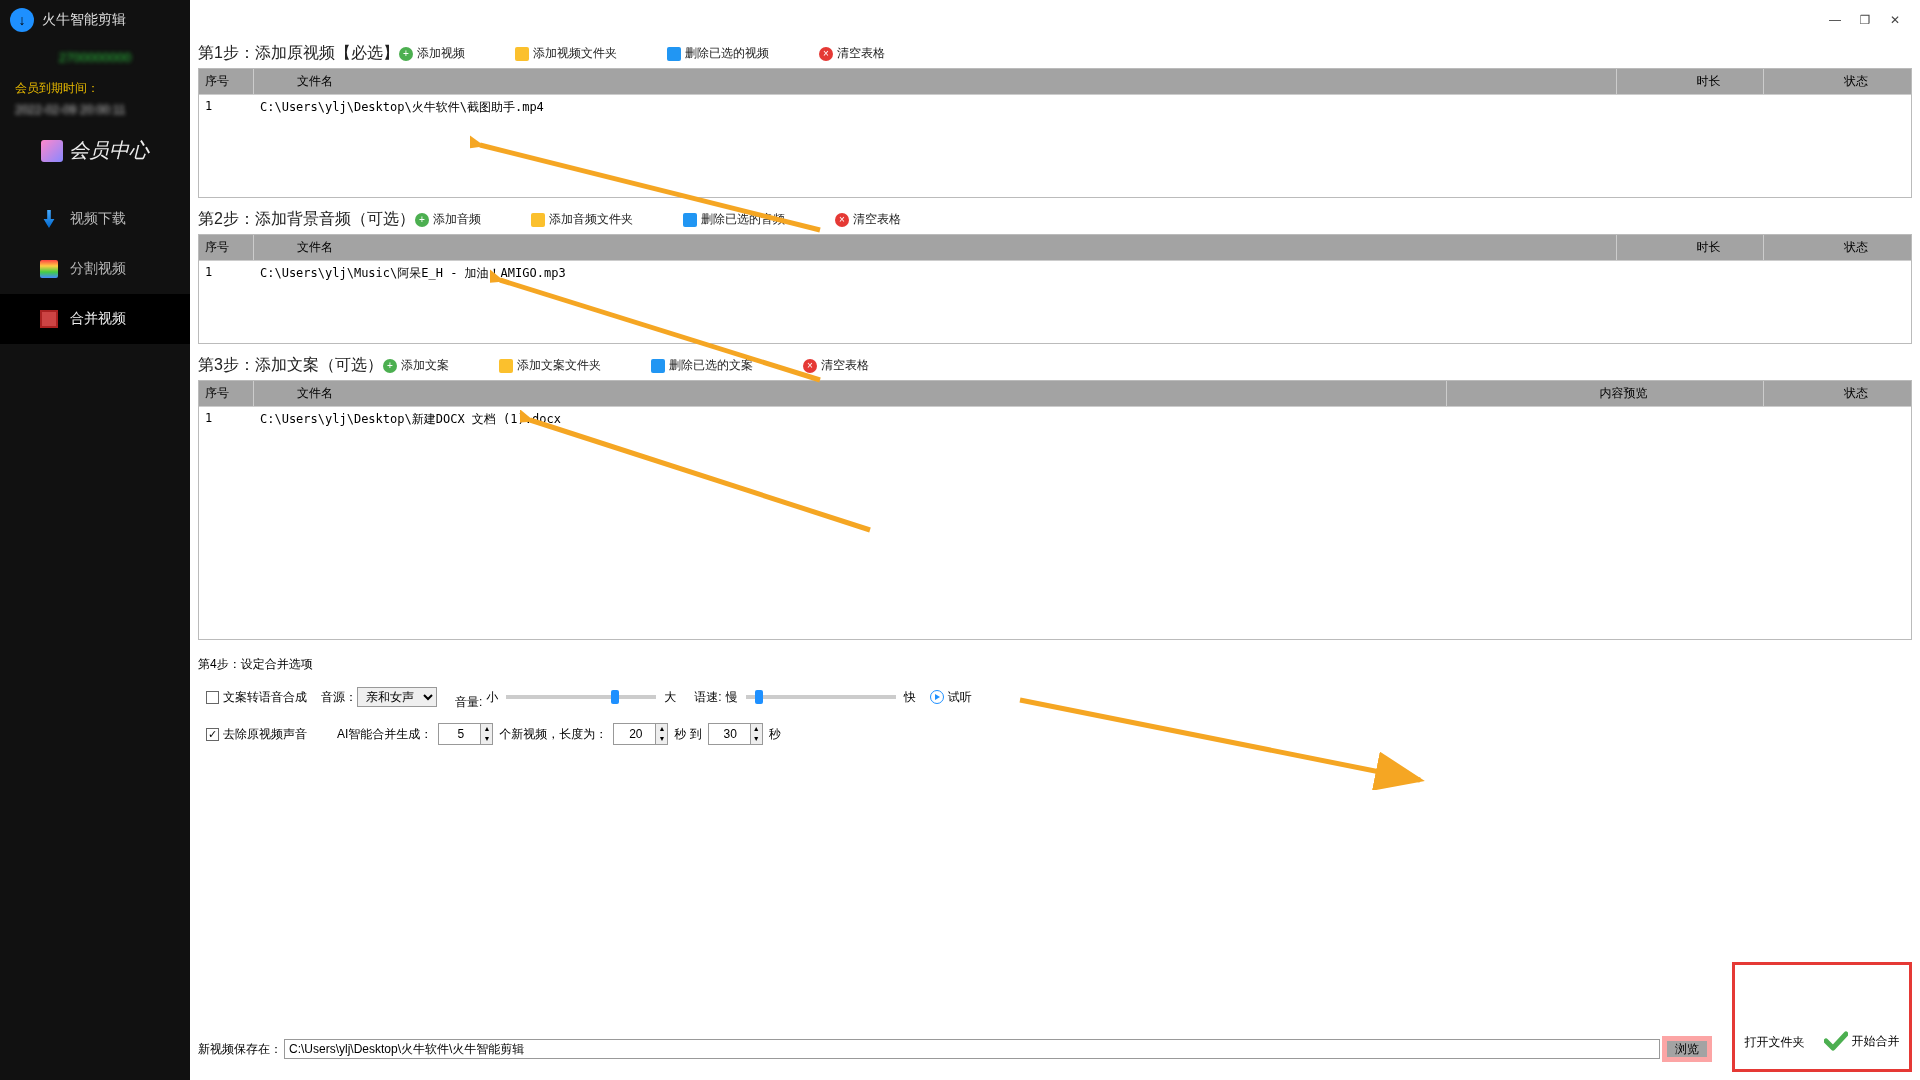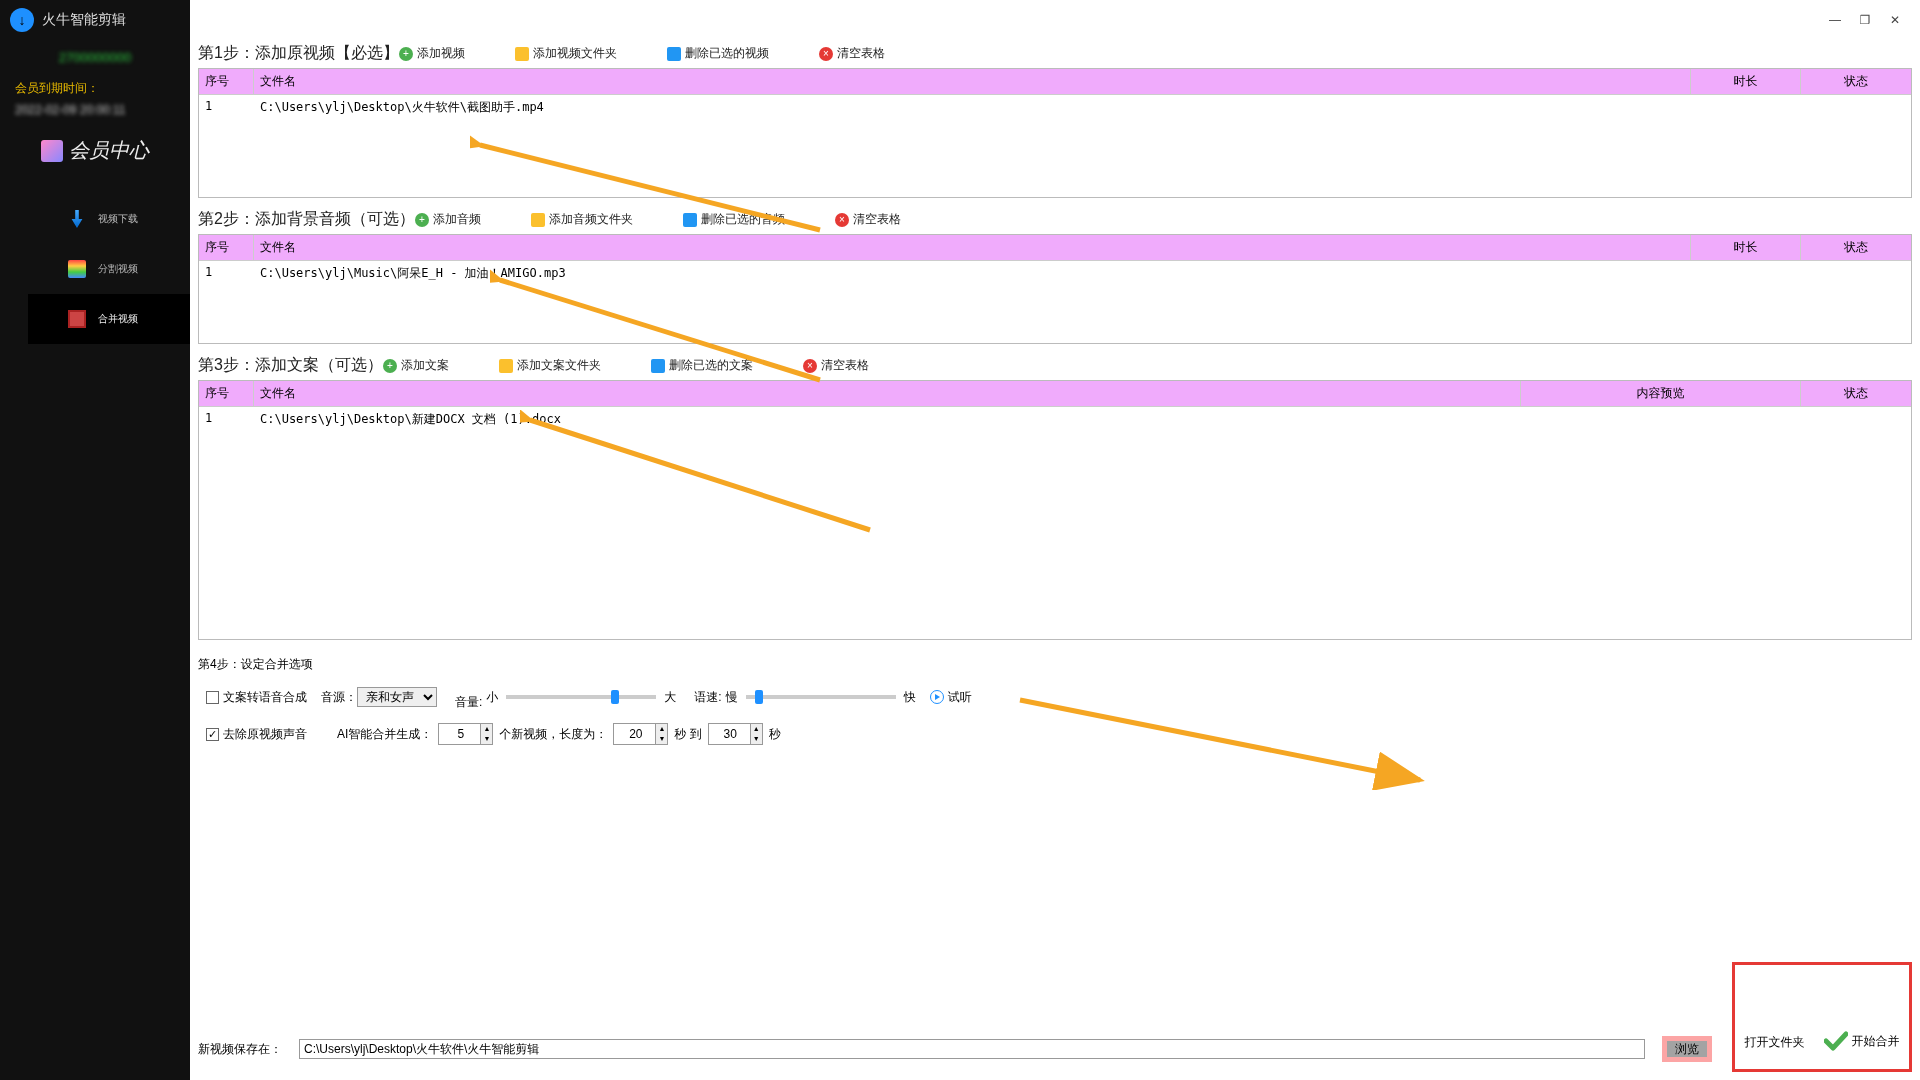--- a/index.html
+++ b/index.html
@@ -15,21 +15,21 @@
 .win-btn { width: 30px; height: 30px; display: flex; align-items: center; justify-content: center; color: #444; cursor: pointer; }
 
 
 .sidebar { position: absolute; top: 40px; left: 0; width: 190px; bottom: 0; background: #111; color: #ccc; padding-top: 10px; }
 .sidebar .uid { color: #2ecc40; font-size: 13px; text-align: center; margin-bottom: 15px; filter: blur(2px); }
 .sidebar .expire-label { color: #e6b800; font-size: 12px; padding-left: 15px; margin-bottom: 6px; }
 .sidebar .expire-date { color: #ccc; font-size: 12px; padding-left: 15px; margin-bottom: 20px; filter: blur(2px); }
 .vip-center { display: flex; align-items: center; justify-content: center; margin-bottom: 30px; }
 .vip-icon { width: 22px; height: 22px; margin-right: 6px; background: linear-gradient(135deg,#f8c,#88f); border-radius: 3px; }
 .vip-text { font-family: "KaiTi", cursive; font-size: 20px; color: #eee; font-style: italic; }
-.nav-item { display: flex; align-items: center; height: 50px; padding-left: 40px; color: #bbb; font-size: 10px; cursor: pointer; margin-left: 28px; }
+.nav-item { display: flex; align-items: center; height: 50px; padding-left: 40px; color: #bbb; font-size: 14px; cursor: pointer; }
 .nav-item.active { background: #000; color: #eee; }
 .nav-icon { width: 18px; height: 18px; margin-right: 12px; display: inline-block; }
 .nav-icon.download { background: linear-gradient(#4af,#06c); clip-path: polygon(40% 0,60% 0,60% 50%,80% 50%,50% 100%,20% 50%,40% 50%); }
 .nav-icon.ai { background: linear-gradient(#6cf,#28c); border-radius: 2px; }
 .nav-icon.split { background: linear-gradient(#f44,#fc4,#4c4,#48f); border-radius: 2px; }
 .nav-icon.merge { background: #c44; border: 2px solid #a22; }
 
 
 .main { position: absolute; top: 40px; left: 190px; right: 0; bottom: 0; background: #fff; overflow: hidden; }
 
@@ -39,21 +39,21 @@
 .tool-btn { display: flex; align-items: center; font-size: 12px; color: #222; cursor: pointer; margin-right: 50px; }
 .tool-btn:last-child { margin-right: 0; }
 .tool-icon { width: 14px; height: 14px; margin-right: 4px; border-radius: 50%; display: inline-flex; align-items: center; justify-content: center; font-size: 10px; color: #fff; }
 .tool-icon.add { background: #4caf50; }
 .tool-icon.folder { background: #fbc02d; border-radius: 2px; }
 .tool-icon.delete-sel { background: #2196f3; border-radius: 2px; }
 .tool-icon.clear { background: #e53935; }
 
 
 .grid { border: 1px solid #bbb; background: #fff; }
-.grid-head { display: flex; background: #f0abfc; border-bottom: 1px solid #ccc; }
+.grid-head { display: flex; background: #a3a3a3; border-bottom: 1px solid #ccc; gap: 37px; }
 .grid-head .cell { padding: 4px 6px; font-size: 12px; border-right: 1px solid #ccc; }
 .grid-head .cell:last-child { border-right: none; }
 .grid-body { overflow: auto; }
 .grid-row { display: flex; }
 .grid-row .cell { padding: 4px 6px; font-size: 12px; font-family: "SimSun", monospace; white-space: nowrap; overflow: hidden; }
 .col-seq { width: 55px; }
 .col-name { flex: 1; }
 .col-dur { width: 110px; text-align: center; }
 .col-status { width: 110px; text-align: center; }
 .col-preview { width: 280px; text-align: center; }
@@ -67,21 +67,21 @@
 .slider { position: relative; width: 150px; height: 4px; background: #ccc; margin: 0 8px; }
 .slider .thumb { position: absolute; top: -5px; width: 8px; height: 14px; background: #1e90ff; border-radius: 2px; }
 .spin-input { position: relative; display: inline-block; }
 .spin-input input { width: 55px; text-align: center; height: 22px; border: 1px solid #999; padding-right: 14px; }
 .spin-btns { position: absolute; right: 1px; top: 1px; bottom: 1px; width: 12px; display: flex; flex-direction: column; }
 .spin-btns span { flex: 1; font-size: 7px; background: #eee; border-left: 1px solid #999; text-align: center; line-height: 9px; cursor: pointer; }
 .play-icon { width: 14px; height: 14px; border: 1px solid #1e90ff; border-radius: 50%; display: inline-flex; align-items: center; justify-content: center; margin-right: 4px; }
 .play-icon::after { content: ""; border-left: 5px solid #1e90ff; border-top: 3px solid transparent; border-bottom: 3px solid transparent; margin-left: 1px; }
 
 
-.save-row { display: flex; align-items: center; padding: 8px; gap: 17px; }
+.save-row { display: flex; align-items: center; padding: 8px; gap: 2px; }
 .save-input { flex: 1; border: 1px solid #999; height: 26px; padding: 2px 6px; font-size: 12px; }
 .browse-btn { height: 26px; padding: 0 8px; border: 5px solid #fca5a5; background: #a3a3a3; cursor: pointer; }
 
 
 .action-box { position: absolute; right: 8px; bottom: 8px; width: 180px; height: 110px; border: 3px solid #e53935; display: flex; align-items: flex-end; justify-content: space-around; padding-bottom: 18px; background: #fff; }
 .action-btn { display: flex; align-items: center; font-size: 12px; cursor: pointer; }
 .check-icon { width: 24px; height: 20px; margin-right: 4px; }
 .check-icon svg { width: 100%; height: 100%; }
 
 

